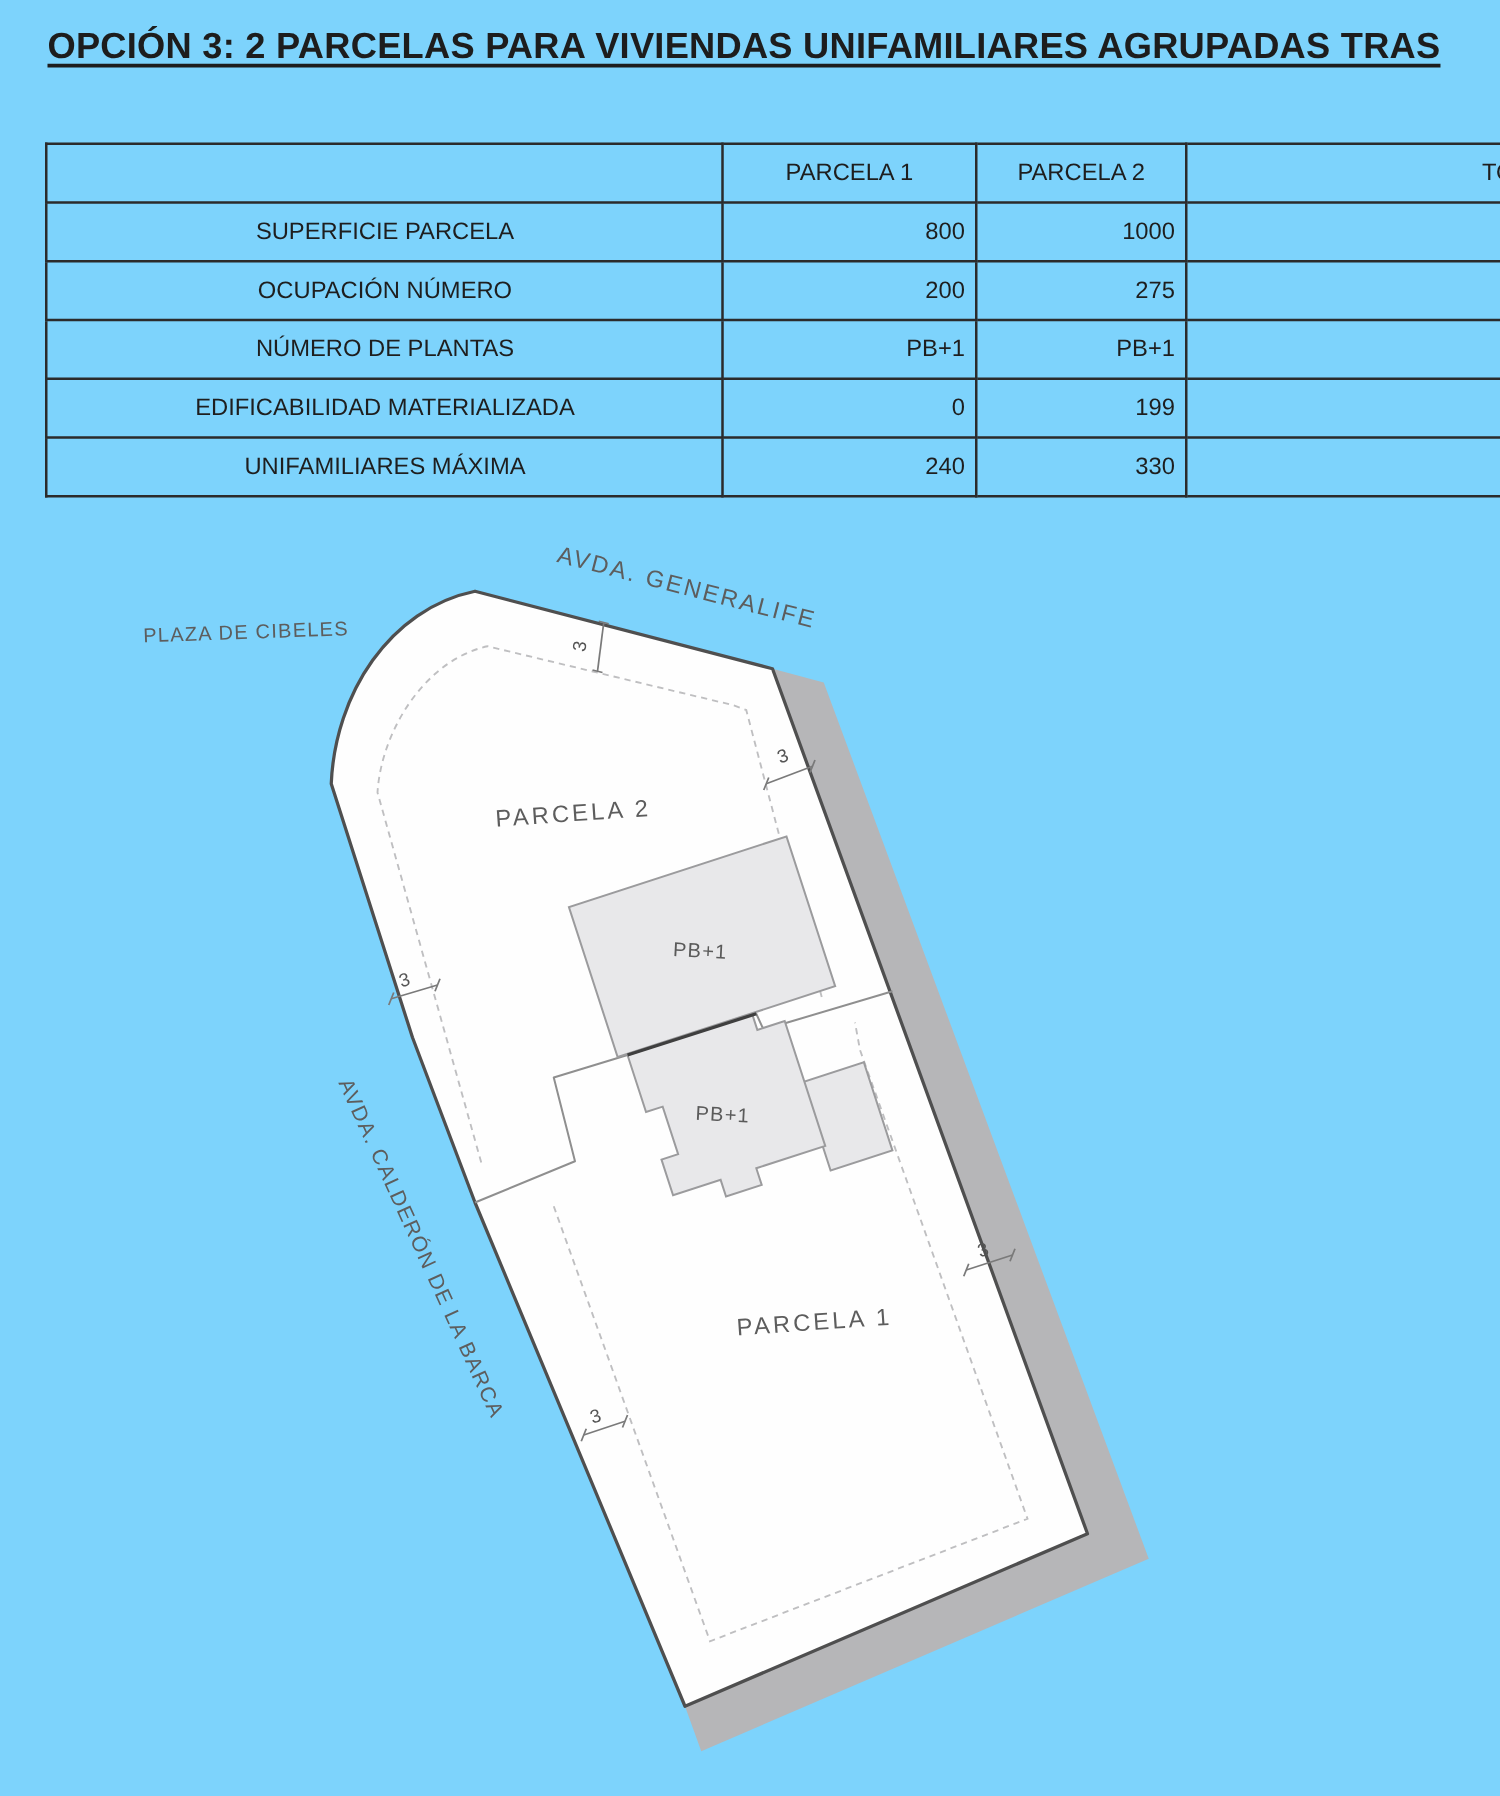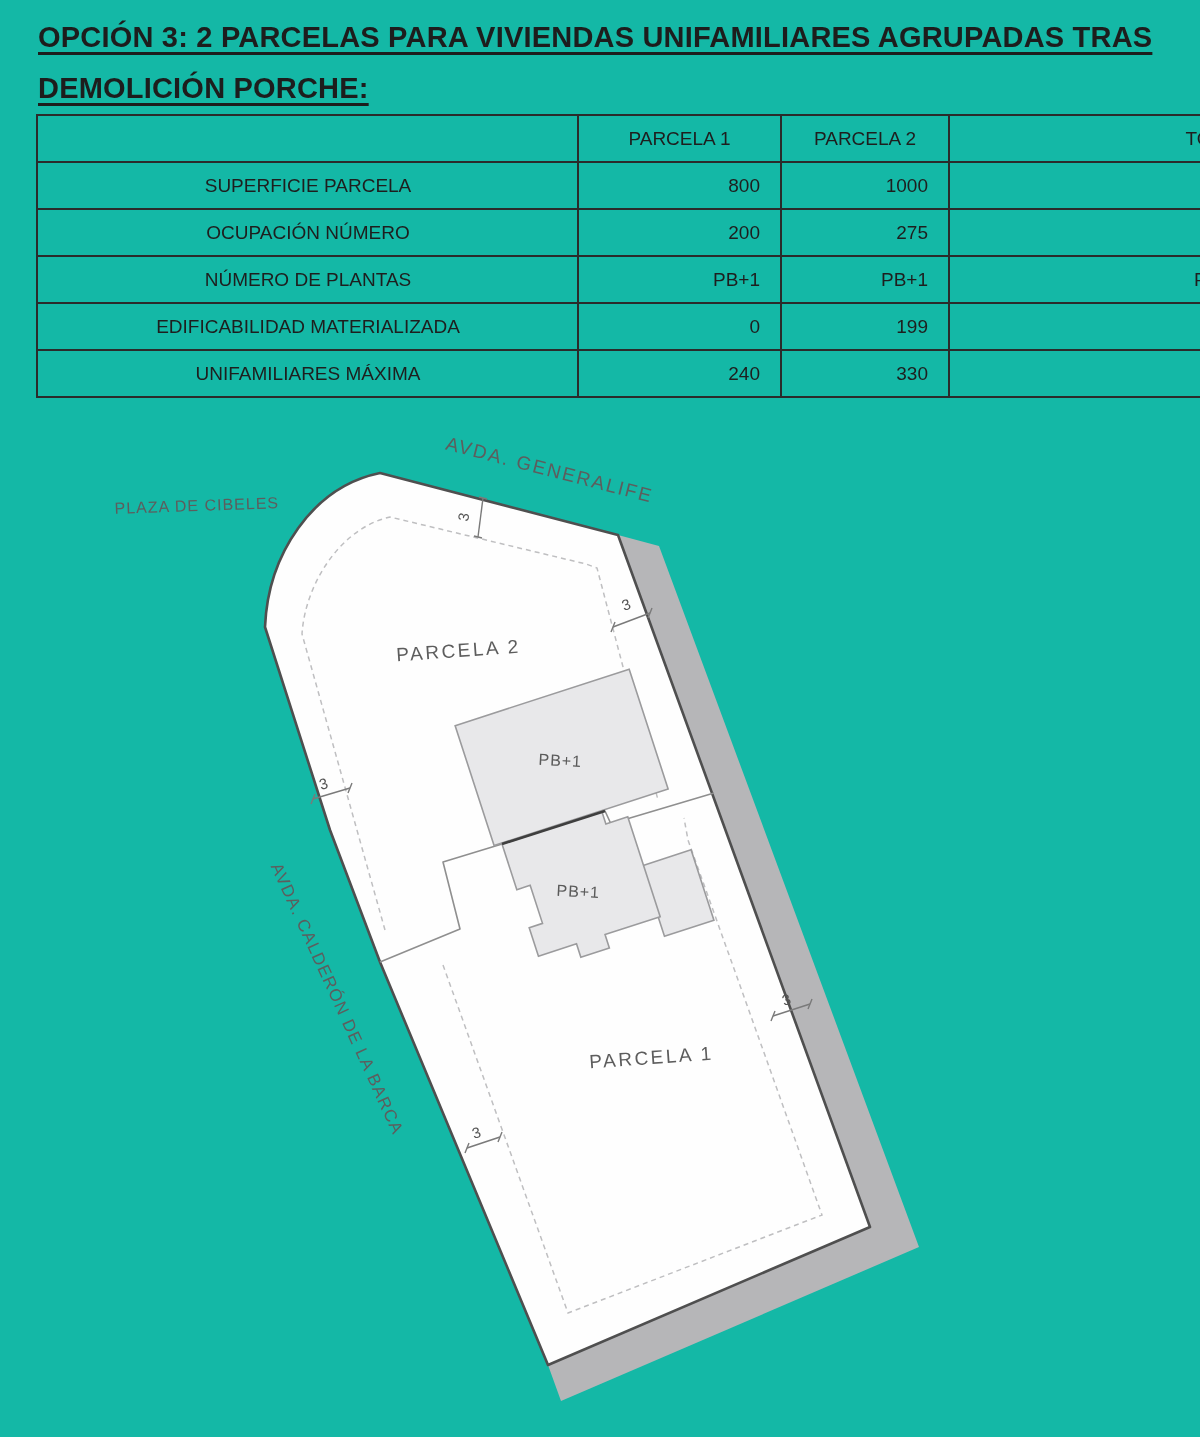--- a/index.html
+++ b/index.html
@@ -1,17 +1,17 @@
 <!DOCTYPE html>
 <html><head>
 <meta charset="utf-8">
 <style>
   html,body{margin:0;padding:0;background:#ffffff;}
   .page{
-    position:relative;width:1200px;height:1437px;background:#14b8a6;
+    position:relative;width:1200px;height:1437px;background:#7dd3fc;
     font-family:"Liberation Sans",sans-serif;overflow:hidden;
   }
   .title-block{position:absolute;left:38px;top:12px;width:1130px;}
   .title-line{
     font-size:29px;font-weight:700;color:#1d1d1d;line-height:51px;
     text-decoration:underline;text-decoration-thickness:2.5px;text-underline-offset:5px;
     letter-spacing:.2px;white-space:nowrap;
   }
   table.spec{
     position:absolute;left:36px;top:114px;width:1144px;
@@ -20,32 +20,31 @@
   table.spec th,table.spec td{
     border:2px solid #2b2b2b;height:45px;font-size:19px;color:#1e1e1e;
     font-weight:400;padding:0 8px;overflow:hidden;white-space:nowrap;
   }
   table.spec .c-label{width:522px;text-align:center;padding-left:9px;}
   table.spec .c-p1{width:185px;}
   table.spec .c-p2{width:150px;}
   table.spec .c-total{width:287px;}
   table.spec .hd-mid{text-align:center;}
   table.spec .hd-right{text-align:right;padding-right:16px;}
-  table.spec .val{text-align:right;padding-right:20px;}
+  table.spec .val{text-align:right;padding-right:8px;}
   svg.plan{position:absolute;left:0;top:0;}
   .plan text{font-family:"Liberation Sans",sans-serif;}
 </style>
 </head>
 <body>
 
 <div class="page">
 
   <div class="title-block">
     <div class="title-line">OPCIÓN 3: 2 PARCELAS PARA VIVIENDAS UNIFAMILIARES AGRUPADAS TRAS</div>
-    <div class="title-line">DEMOLICIÓN PORCHE:</div>
   </div>
 
   <table class="spec">
     <tbody>
         <tr>
       <th class="c-label"></th>
       <th class="c-p1 hd-mid">PARCELA 1</th>
       <th class="c-p2 hd-mid">PARCELA 2</th>
       <th class="c-total hd-right">TOTAL</th>
     </tr>

